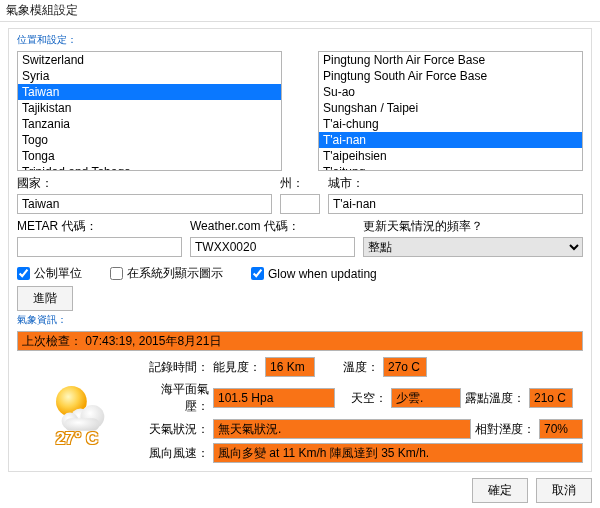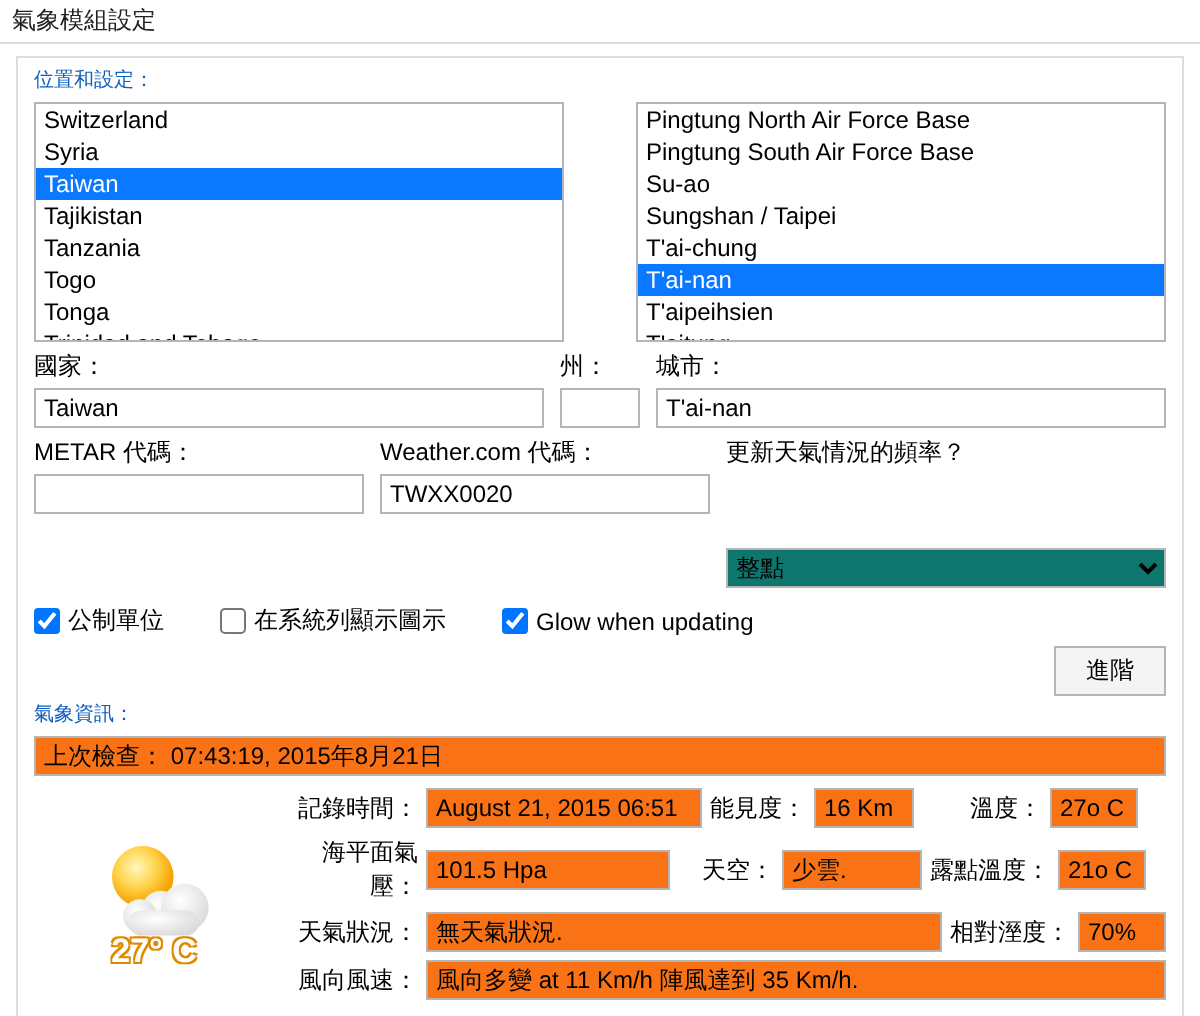--- a/index.html
+++ b/index.html
@@ -54,36 +54,35 @@
     border: 1px solid #b5b5b5;
     padding: 2px 4px;
     font-size: 12px;
     height: 20px;
     background: #fff;
   }
   .select {
     border: 1px solid #b5b5b5;
     font-size: 12px;
     height: 20px;
-    background: #0f766e;
-    margin-top: 37px;
+    background: #e5e5e5;
   }
   .checkbox-row { display: flex; gap: 28px; align-items: center; margin-top: 8px; }
   .cb-wrap { display: flex; align-items: center; gap: 4px; }
   input[type=checkbox] { margin: 0; width: 13px; height: 13px; }
   .btn {
     border: 1px solid #b5b5b5;
     background: #f4f4f4;
     padding: 3px 10px;
     font-size: 12px;
     cursor: pointer;
     min-width: 56px;
     text-align: center;
   }
-  .adv-row { display: flex; justify-content: flex-end; margin-top: 4px; }
+  .adv-row { display: flex; margin-top: 4px; }
   .weather-hdr-row {
     display: flex;
     gap: 8px;
     align-items: center;
     margin-bottom: 6px;
   }
   .btn-wide { flex: 1; }
   .field-box {
     border: 1px solid #b5b5b5;
     background: #f97316;
@@ -247,21 +246,20 @@
             <rect x="32" y="66" width="50" height="18" rx="9"></rect>
           </g>
         </svg>
       </div>
       <div class="temp-overlay">27° C</div>
     </div>
 
     <div class="data-col">
       <div class="data-row">
         <div class="data-label">記錄時間：</div>
-        <div class="field-box" style="width:138px">August 21, 2015 06:51</div>
         <div class="data-label2">能見度：</div>
         <div class="field-box" style="width:50px">16 Km</div>
         <div class="data-label3">溫度：</div>
         <div class="field-box" style="width:44px">27o C</div>
       </div>
       <div class="data-row">
         <div class="data-label">海平面氣壓：</div>
         <div class="field-box" style="width:122px">101.5 Hpa</div>
         <div class="data-label2">天空：</div>
         <div class="field-box" style="width:70px">少雲.</div>

